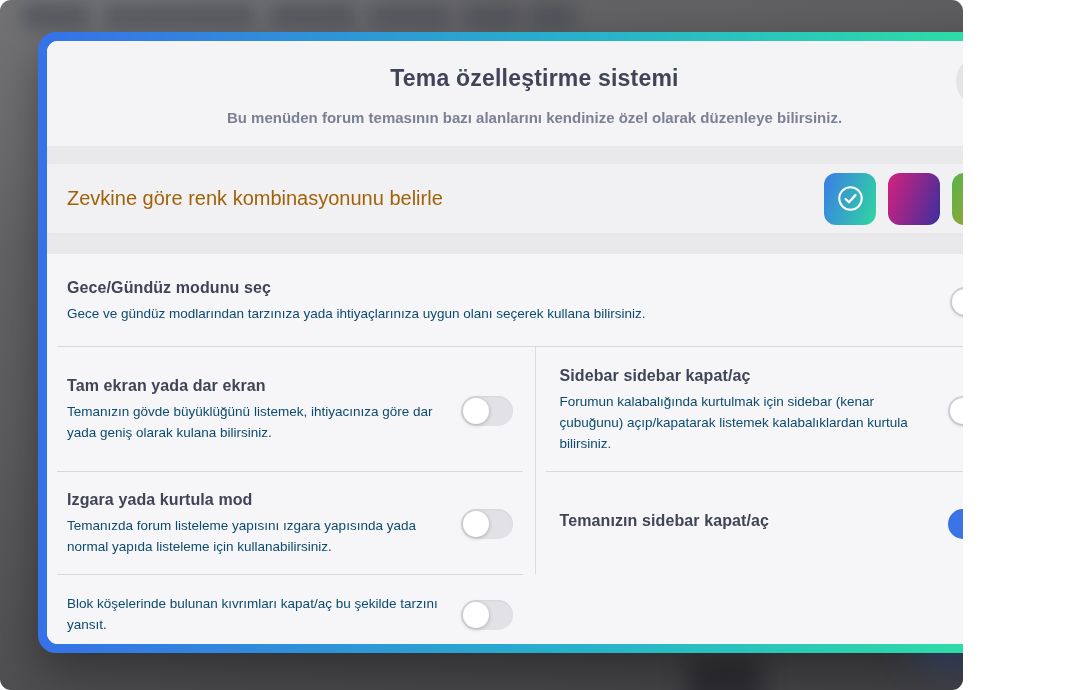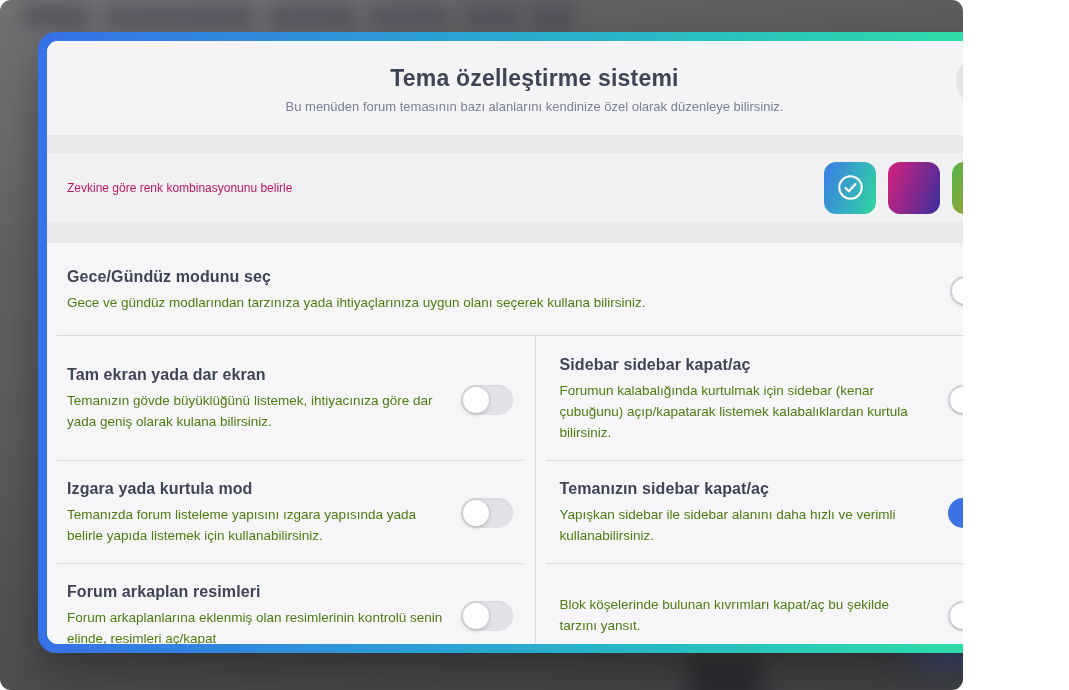--- a/index.html
+++ b/index.html
@@ -30,37 +30,37 @@
     background:linear-gradient(90deg,#3671e8 0%,#27b2cb 55%,#2fe3a0 100%);
     box-shadow:0 18px 45px rgba(0,0,0,.35);
   }
   .modal-inner {
     width:100%; height:100%; border-radius:11px; overflow:hidden;
     background:#f4f4f6; display:flex; flex-direction:column;
   }
 
   .modal-header { position:relative; padding:24px 20px 20px; text-align:center; background:#f4f4f6; flex:0 0 94px; }
   .modal-title { font-size:23px; font-weight:700; color:#3f4456; letter-spacing:.2px; }
-  .modal-subtitle { margin-top:7px; font-size:13px; color:#7b8095; }
+  .modal-subtitle { margin-top:17px; font-size:15px; color:#7b8095;font-weight:bold; }
   .close-btn {
     position:absolute; top:14px; right:14px; width:52px; height:52px; border-radius:50%;
     background:#e4e4e7; border:none; cursor:pointer;
     display:flex; align-items:center; justify-content:center;
     font-size:24px; color:#3a3f51; line-height:1;
   }
 
   .band { flex:0 0 18px; background:#e9e9ec; }
   .band2 { flex:0 0 21px; background:#e9e9ec; }
 
   .color-section {
     flex:0 0 69px; background:#f1f1f3;
     display:flex; align-items:center; justify-content:space-between;
     padding:0 18px 0 20px;
   }
-  .color-label { font-size:12px; color:#be185d; }
+  .color-label { font-size:20px; color:#a16207; }
   .swatches { display:flex; gap:12px; }
   .swatch {
     width:52px; height:52px; border-radius:12px; border:none; cursor:pointer;
     display:flex; align-items:center; justify-content:center;
   }
 
   .main-area { flex:1 1 auto; background:#f6f6f8; display:flex; flex-direction:column; }
 
   .setting-row-full {
     position:relative; padding:21px 20px 19px; display:flex; align-items:center; gap:32px;
@@ -77,21 +77,21 @@
     display:flex; align-items:center; gap:18px;
   }
   .setting-cell:nth-child(even) { border-left:1px solid #dcdce0; padding-left:24px; }
   .setting-cell:nth-child(n+3)::before {
     content:""; position:absolute; left:10px; right:12px; top:0;
     height:1px; background:#d9d9dd;
   }
 
   .setting-text { flex:1 1 auto; }
   .setting-title { font-size:16px; font-weight:700; color:#3f4456; margin-bottom:7px; letter-spacing:.1px; }
-  .setting-desc { font-size:13.5px; color:#4d7c0f; line-height:1.55; }
+  .setting-desc { font-size:13.5px; color:#0c4a6e; line-height:1.55; }
 
   .toggle {
     position:relative; flex:0 0 52px; width:52px; height:30px; border-radius:15px;
     background:#e2e2e6; cursor:pointer; border:none;
     box-shadow:inset 0 1px 2px rgba(0,0,0,.06);
     transition:background .15s;
   }
   .toggle .knob {
     position:absolute; top:2px; left:2px; width:26px; height:26px; border-radius:50%;
     background:#ffffff; box-shadow:0 1px 4px rgba(0,0,0,.25);
@@ -170,41 +170,31 @@
       <div class="setting-title">Sidebar sidebar kapat/aç</div>
       <div class="setting-desc">Forumun kalabalığında kurtulmak için sidebar (kenar çubuğunu) açıp/kapatarak listemek kalabalıklardan kurtula bilirsiniz.</div>
     </div>
     <button class="toggle">
                 <span class="knob"></span>
               </button>
   </div>
             <div class="setting-cell">
     <div class="setting-text">
       <div class="setting-title">Izgara yada kurtula mod</div>
-      <div class="setting-desc">Temanızda forum listeleme yapısını ızgara yapısında yada belirle yapıda listemek için kullanabilirsiniz.</div>
+      <div class="setting-desc">Temanızda forum listeleme yapısını ızgara yapısında yada normal yapıda listeleme için kullanabilirsiniz.</div>
     </div>
     <button class="toggle">
                 <span class="knob"></span>
               </button>
   </div>
             <div class="setting-cell">
     <div class="setting-text">
       <div class="setting-title">Temanızın sidebar kapat/aç</div>
-      <div class="setting-desc">Yapışkan sidebar ile sidebar alanını daha hızlı ve verimli kullanabilirsiniz.</div>
     </div>
     <button class="toggle on">
-                <span class="knob"></span>
-              </button>
-  </div>
-            <div class="setting-cell">
-    <div class="setting-text">
-      <div class="setting-title">Forum arkaplan resimleri</div>
-      <div class="setting-desc">Forum arkaplanlarına eklenmiş olan resimlerinin kontrolü senin elinde, resimleri aç/kapat</div>
-    </div>
-    <button class="toggle">
                 <span class="knob"></span>
               </button>
   </div>
             <div class="setting-cell">
     <div class="setting-text">
       <div class="setting-desc">Blok köşelerinde bulunan kıvrımları kapat/aç bu şekilde tarzını yansıt.</div>
     </div>
     <button class="toggle">
                 <span class="knob"></span>
               </button>

